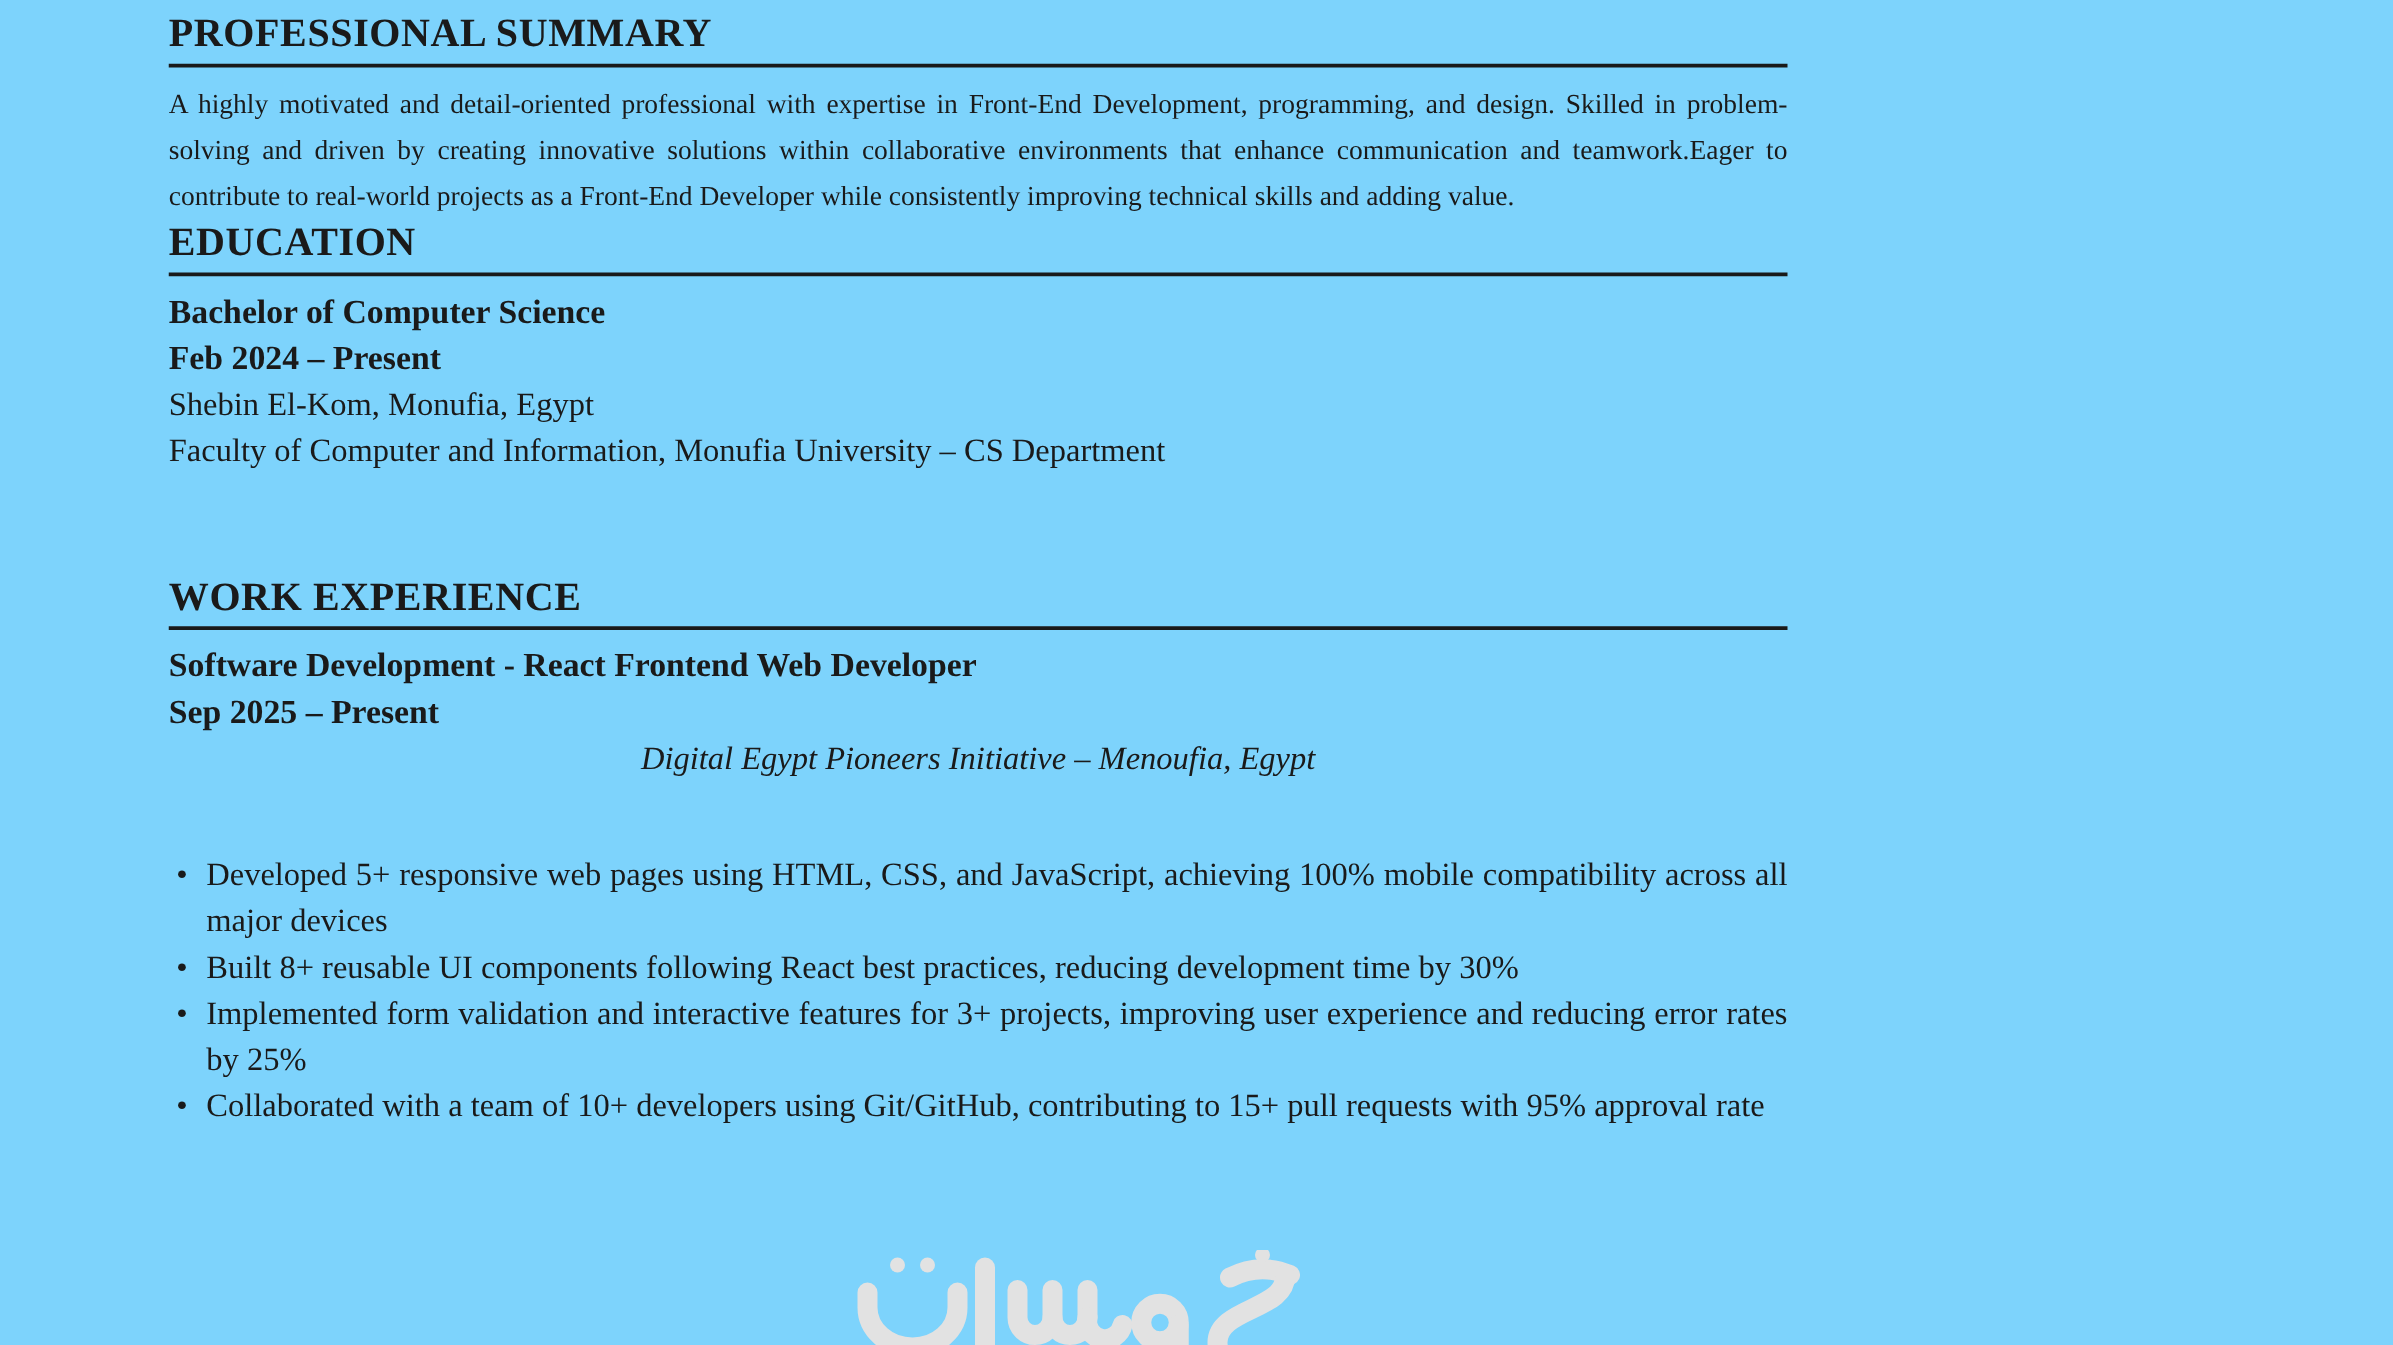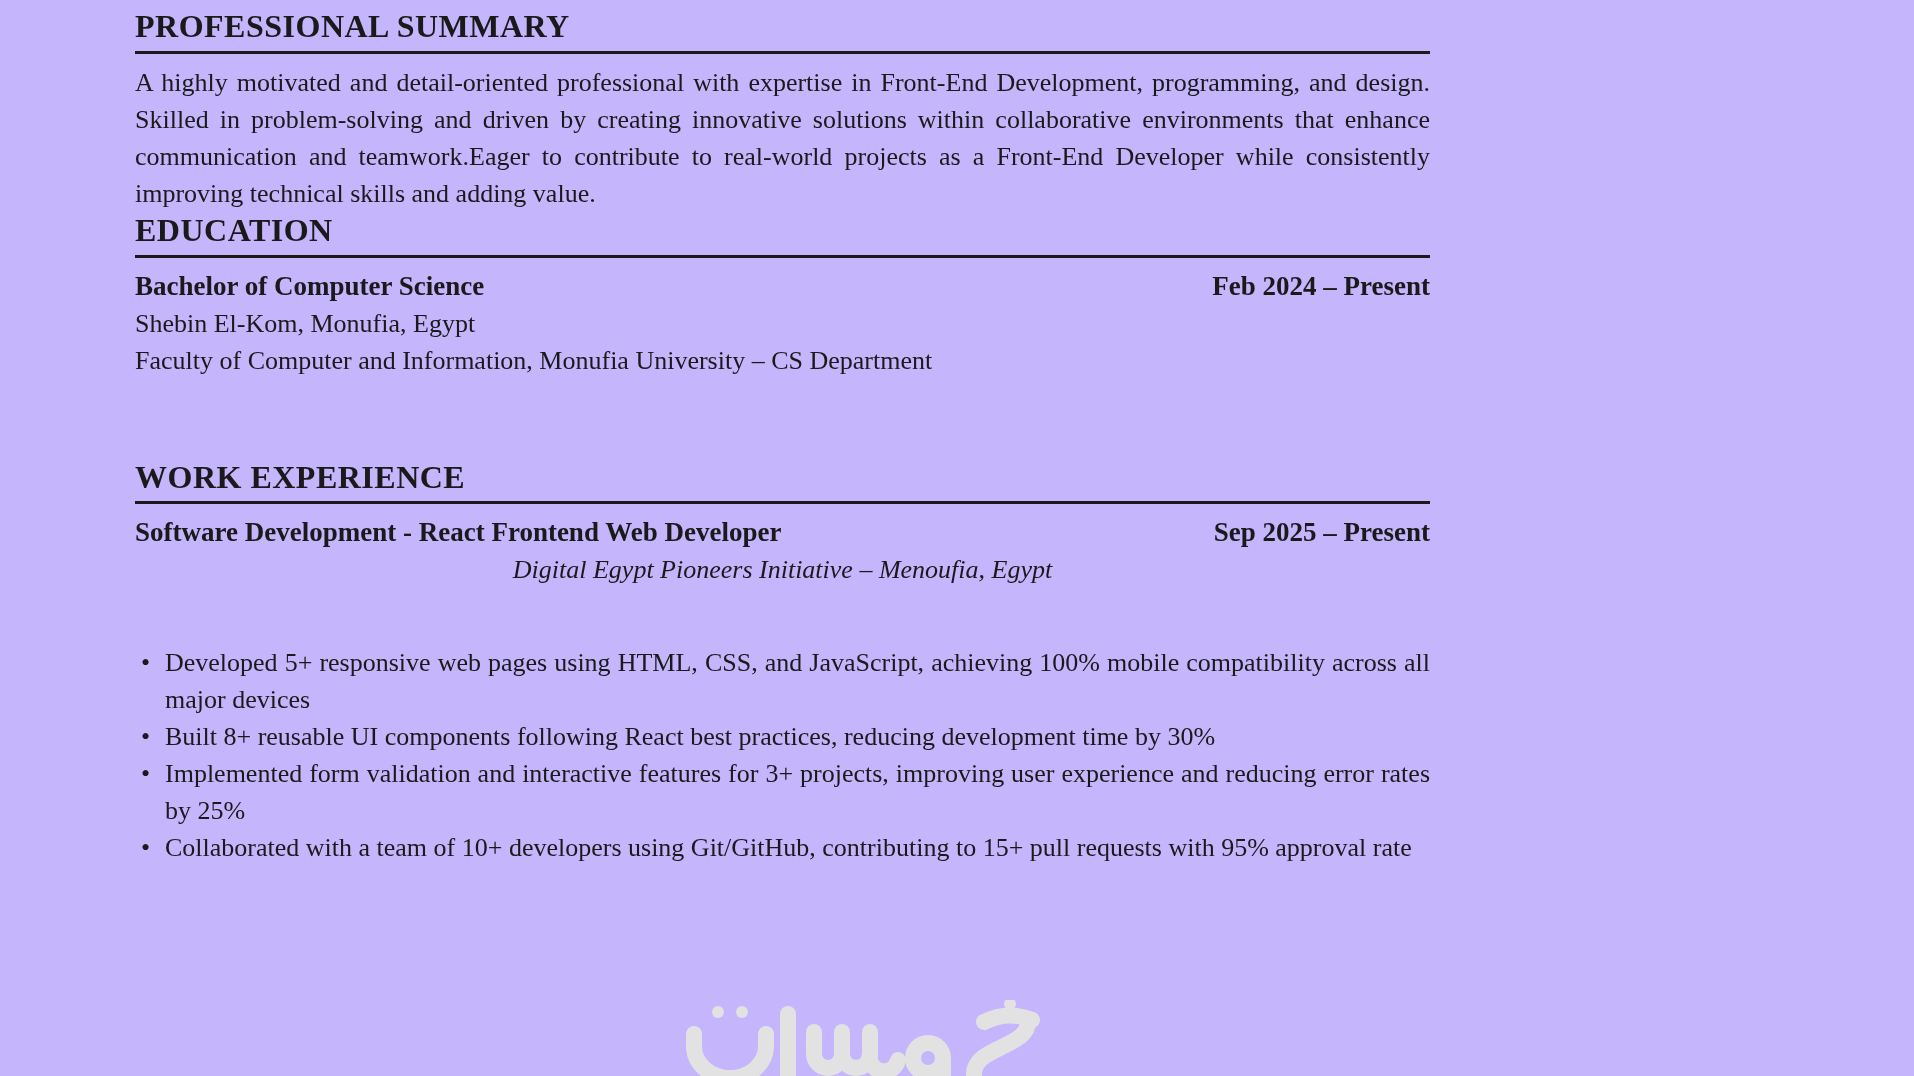--- a/index.html
+++ b/index.html
@@ -4,21 +4,21 @@
 <style>
   html, body {
     margin: 0;
     padding: 0;
     background: #ffffff;
   }
   .page {
     position: relative;
     width: 1914px;
     height: 1076px;
-    background: #c4b5fd;
+    background: #7dd3fc;
     overflow: hidden;
     font-family: "Liberation Serif", "DejaVu Serif", serif;
     color: #1a1a1a;
   }
   .content {
     position: absolute;
     left: 135px;
     top: 8px;
     width: 1295px;
   }
@@ -26,34 +26,35 @@
     margin: 0;
     font-size: 32px;
     font-weight: bold;
     letter-spacing: 0.5px;
     line-height: 1.15;
     padding-bottom: 6px;
     border-bottom: 3px solid #1a1a1a;
   }
   .summary-text {
     margin: 10px 0 0 0;
-    font-size: 26px;
+    font-size: 22px;
     line-height: 37px;
     text-align: justify;
   }
   .section-education { }
   .section-experience { margin-top: 80px; }
   .entry { margin-top: 10px; }
   .entry-head {
     display: flex;
     justify-content: space-between;
     align-items: baseline;
     font-weight: bold;
     font-size: 27px;
     line-height: 37px;
+    flex-direction: column;
   }
   .entry-dates { white-space: nowrap; }
   .entry-line {
     font-size: 26px;
     line-height: 37px;
   }
   .entry-line.italic { font-style: italic; text-align: center; }
   ul.achievements {
     margin: 56px 0 0 0;
     padding: 0 0 0 30px;

